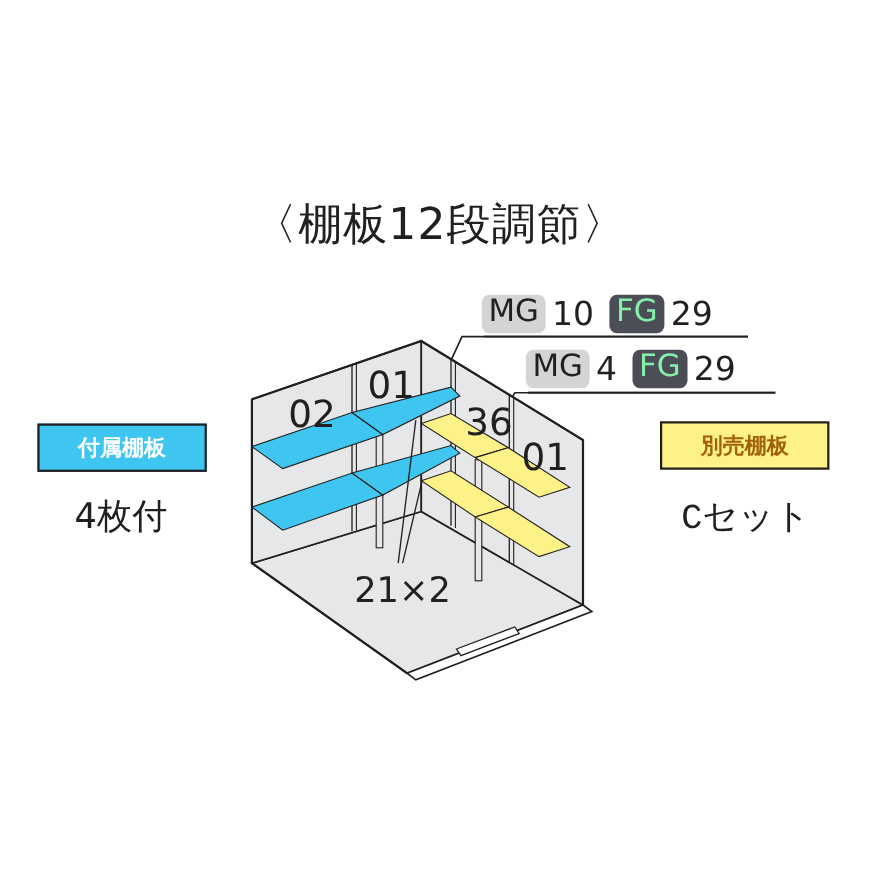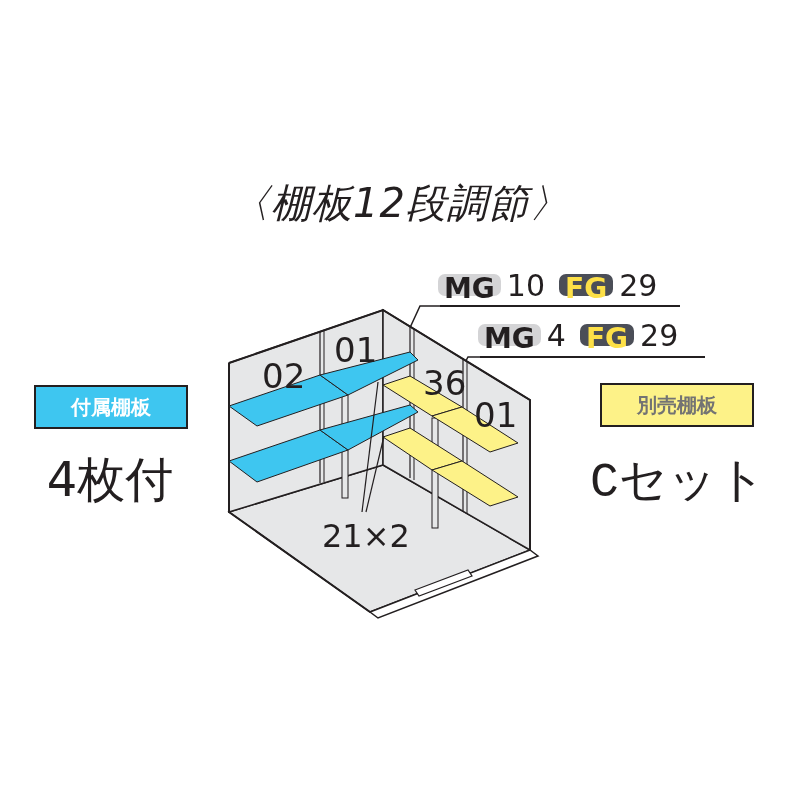--- a/index.html
+++ b/index.html
@@ -1,30 +1,30 @@
 <!DOCTYPE html>
 <html><head>
   <meta charset="utf-8">
   <style>
     html, body { margin: 0; padding: 0; background: #ffffff; }
     body { width: 800px; height: 800px; position: relative; overflow: hidden;
            font-family: "DejaVu Sans", "Liberation Sans", sans-serif; color: #231f20; }
     .title { position: absolute; left: 0; width: 800px; top: 176px; text-align: center;
-             font-size: 40px; letter-spacing: 1px; font-style: italic; }
+             font-size: 40px; letter-spacing: 1px; }
     .legend-row { position: absolute; display: flex; align-items: center; height: 34px; font-size: 30px; }
-    .tag { display: inline-block; padding: 0 6px; border-radius: 7px; font-weight: bold; line-height: 30px; height: 22px; font-size: 28px; }
+    .tag { display: inline-block; padding: 0 6px; border-radius: 7px; font-weight: normal; line-height: 30px; height: 35px; font-size: 28px; }
     .tag-mg { background: #d4d4d6; color: #231f20; }
-    .tag-fg { background: #4b4e57; color: #fde047; margin-left: 14px; }
+    .tag-fg { background: #4b4e57; color: #86efac; margin-left: 14px; }
     .num { margin-left: 6px; }
     .uline { position: absolute; height: 2px; background: #231f20; }
     .badge { position: absolute; height: 40px; line-height: 40px; font-size: 20px; text-align: center;
              border: 2px solid #231f20; font-weight: bold; }
     .badge-blue { background: #3ec6f0; color: #ffffff; left: 34px; top: 385px; width: 150px; }
-    .badge-yellow { background: #fdf288; color: #737373; left: 600px; top: 383px; width: 150px; }
-    .sub { position: absolute; font-size: 48px; text-align: center; width: 200px; }
+    .badge-yellow { background: #fdf288; color: #a16207; left: 600px; top: 383px; width: 150px; }
+    .sub { position: absolute; font-size: 32px; text-align: center; width: 200px; }
     svg { position: absolute; left: 0; top: 0; }
   </style>
 </head>
 <body>
 
 <div class="title">〈棚板12段調節〉</div>
 
 <div class="legend-row" style="left:438px; top:268px;">
   <span class="tag tag-mg">MG</span>
   <span class="num">10</span>

